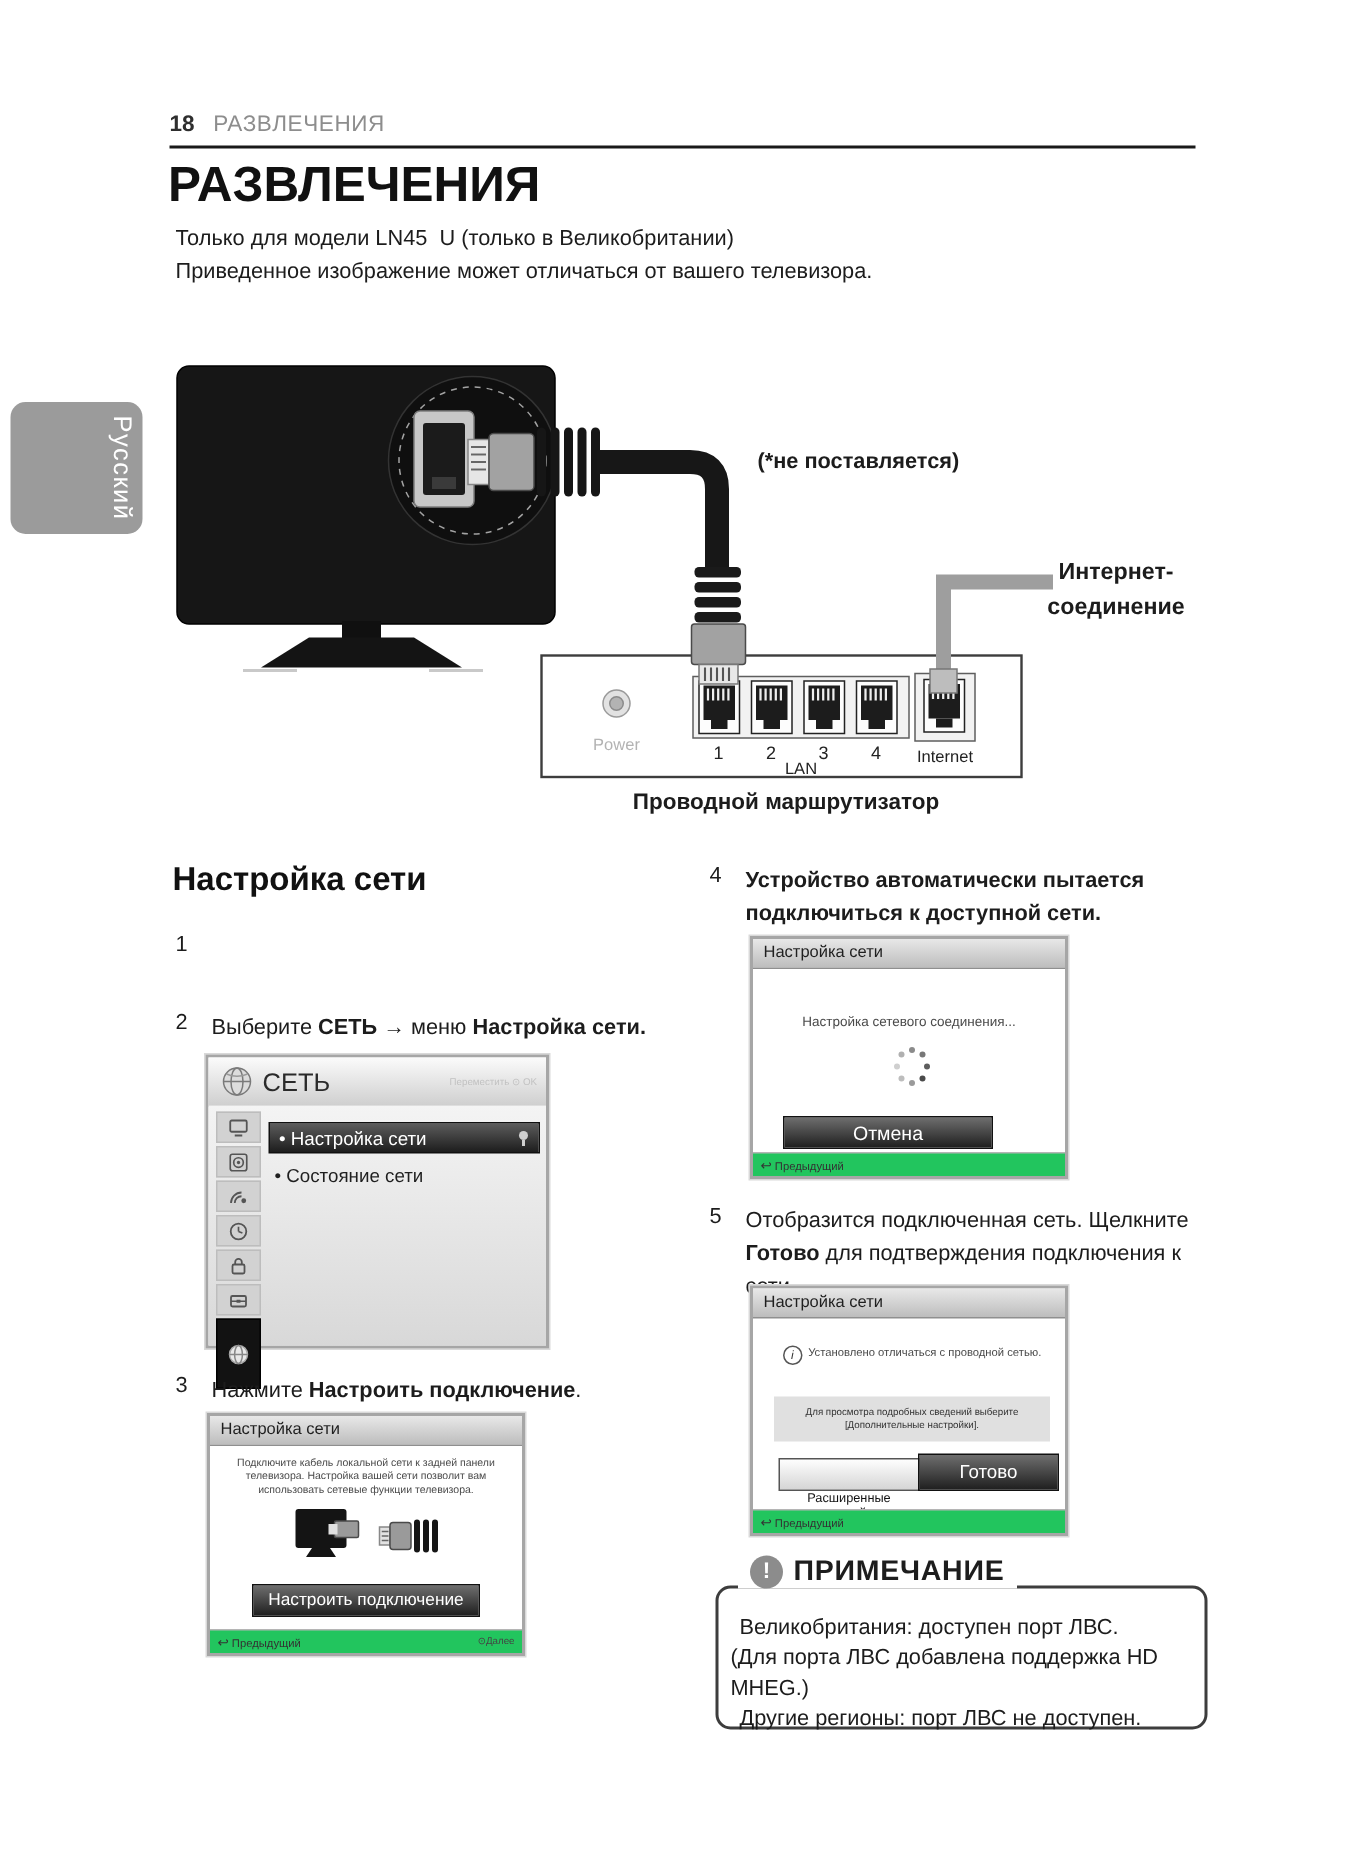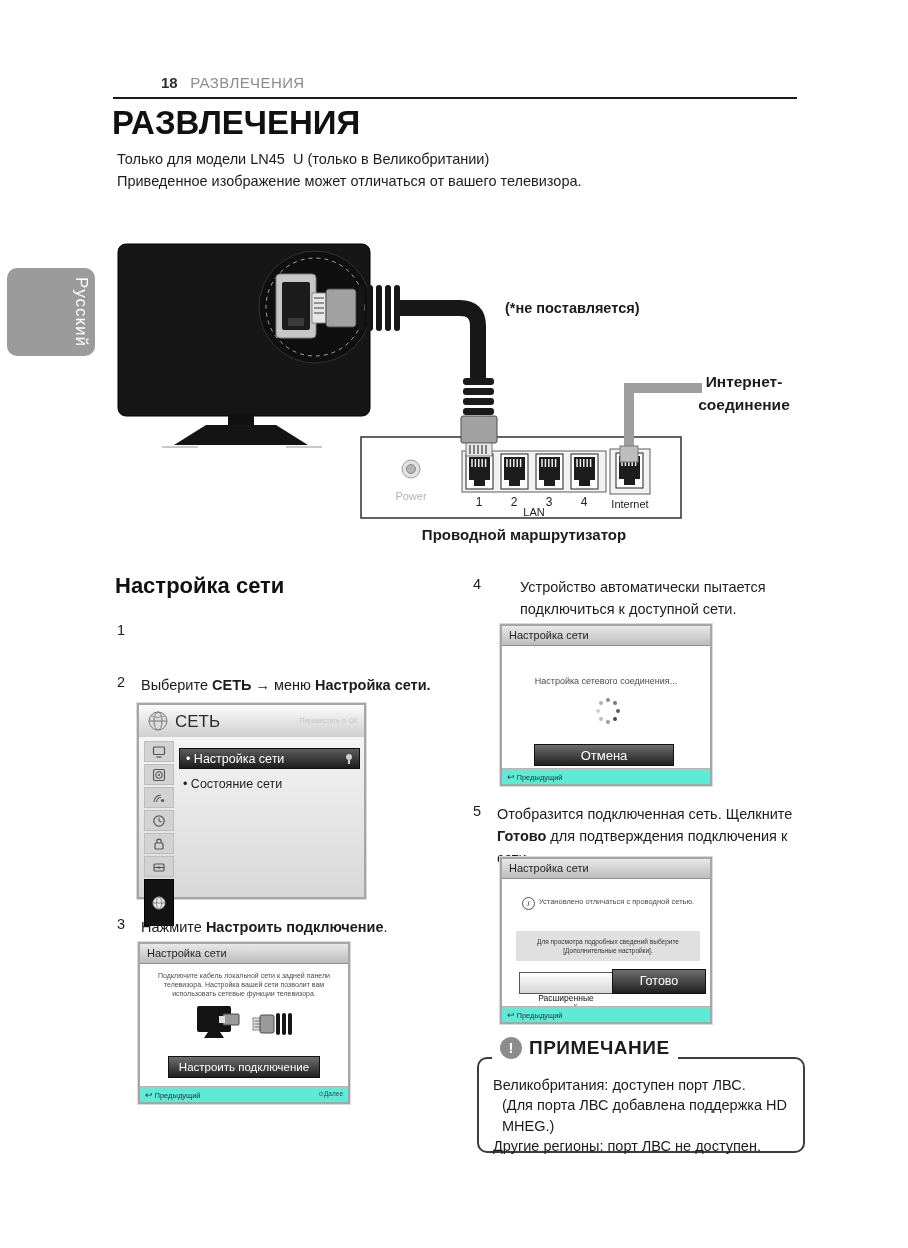--- a/index.html
+++ b/index.html
@@ -3,40 +3,40 @@
 <meta charset="utf-8">
 <style>
   html,body{margin:0;padding:0;background:#fff;}
   .page{position:relative;width:908px;height:1248px;background:#fff;overflow:hidden;
         font-family:"Liberation Sans",sans-serif;color:#1c1c1c;}
   .abs{position:absolute;}
   .b{font-weight:bold;}
   svg text{font-family:"Liberation Sans",sans-serif;}
 
   
-  .pgnum{font-size:15px;font-weight:bold;color:#2e2e2e;margin-left:48px;}
+  .pgnum{font-size:15px;font-weight:bold;color:#2e2e2e;}
   .pgsec{font-size:15px;color:#8d8d8d;letter-spacing:.4px;margin-left:8px;}
   .hrule{height:2px;background:#1a1a1a;}
 
   .h1{font-size:33px;font-weight:bold;color:#111;}
   .h2{font-size:22px;font-weight:bold;color:#111;}
   .body-text{font-size:14.5px;line-height:22px;color:#1c1c1c;white-space:pre-wrap;}
 
   .lang-tab{background:#9b9b9b;border-radius:10px;}
   .lang-tab span{position:absolute;right:4px;top:50%;transform:translateY(-50%);
         writing-mode:vertical-rl;color:#fff;font-size:17px;letter-spacing:1px;}
 
   .step-num{font-size:14.5px;}
   .step-text{font-size:14.5px;line-height:22px;}
 
   
   .shot{position:absolute;border:2px solid #a6a6a6;box-shadow:0 0 0 1px #d9d9d9;background:#fff;box-sizing:border-box;}
   .tbar{height:20px;background:linear-gradient(#e8e8e8,#bdbdbd);border-bottom:1px solid #8f8f8f;
         font-size:11px;color:#1f1f1f;padding:3px 0 0 7px;box-sizing:border-box;}
-  .dfoot{position:absolute;left:0;right:0;bottom:0;height:16px;background:#5eead4;border-top:1px solid #b5b5b5;
+  .dfoot{position:absolute;left:0;right:0;bottom:0;height:16px;background:#22c55e;border-top:1px solid #b5b5b5;
         font-size:7.5px;color:#333;box-sizing:border-box;padding:3px 5px 0 5px;}
   .dfoot .nxt{float:right;font-size:6.5px;color:#444;}
   .backarrow{font-size:9px;margin-right:2px;}
   .btn-dark{background:linear-gradient(#6e6e6e,#1f1f1f);color:#fff;text-align:center;border:1px solid #111;box-sizing:border-box;}
 
   
   .menu-head{height:32px;background:linear-gradient(#fbfbfb,#cfcfcf);border-bottom:1px solid #aaa;position:relative;}
   .menu-title{position:absolute;left:36px;top:7px;font-size:17px;color:#2a2a2a;}
   .menu-hint{position:absolute;right:6px;top:12px;font-size:6.5px;color:#c2c2c2;}
   .menu-body{position:absolute;left:0;right:0;top:32px;bottom:0;background:linear-gradient(#f4f4f4,#d8d8d8);padding-left:28px;}
@@ -314,36 +314,36 @@
       <line x1="59.5" y1="25" x2="64" y2="25" stroke="#666"></line>
     </svg>
     <div class="btn-dark abs" style="left:28px;top:112px;width:152px;height:22px;font-size:11.5px;padding-top:4px;">Настроить подключение</div>
     <div class="dfoot">
       <span class="backarrow">↩</span><span>Предыдущий</span>
       <span class="nxt"><span>⊙</span><span>Далее</span></span>
     </div>
   </div>
 
   <div class="abs step-num" style="left:473px;top:576px;">4</div>
-  <div class="abs step-text" style="left:520px;top:576px;width:300px;">Устройство автоматически пытается подключиться к доступной сети.</div>
+  <div class="abs step-text" style="left:497px;top:576px;width:300px;font-weight:bold;">Устройство автоматически пытается подключиться к доступной сети.</div>
 
   <div class="shot" style="left:500px;top:624px;width:212px;height:162px;">
     <div class="tbar">Настройка сети</div>
     <div class="tiny-center" style="left:8px;top:50px;width:192px;font-size:9px;">Настройка сетевого соединения...</div>
     <div class="spin" style="left:93px;top:72px;">
       <i style="left:11px;top:0;background:#8b8b8b;"></i>
       <i style="left:18px;top:3px;background:#777;"></i>
       <i style="left:21px;top:11px;background:#5e5e5e;"></i>
       <i style="left:18px;top:19px;background:#4a4a4a;"></i>
       <i style="left:11px;top:22px;background:#9a9a9a;"></i>
       <i style="left:4px;top:19px;background:#bdbdbd;"></i>
       <i style="left:1px;top:11px;background:#cfcfcf;"></i>
       <i style="left:4px;top:3px;background:#b0b0b0;"></i>
     </div>
-    <div class="btn-dark abs" style="left:32px;top:118px;width:140px;height:22px;font-size:13px;padding-top:3px;">Отмена</div>
+    <div class="btn-dark abs" style="left:20px;top:118px;width:140px;height:22px;font-size:13px;padding-top:3px;">Отмена</div>
     <div class="dfoot">
       <span class="backarrow">↩</span><span>Предыдущий</span>
     </div>
   </div>
 
   <div class="abs step-num" style="left:473px;top:803px;">5</div>
   <div class="abs step-text" style="left:497px;top:803px;width:308px;"><span>Отобразится подключенная сеть. Щелкните </span><span class="b">Готово</span><span> для подтверждения подключения к сети.</span></div>
 
   <div class="shot" style="left:500px;top:857px;width:212px;height:167px;">
     <div class="tbar">Настройка сети</div>
@@ -356,21 +356,21 @@
     </div>
     <div class="abs" style="left:17px;top:113px;width:94px;height:19px;border:1px solid #555;background:linear-gradient(#fefefe,#d5d5d5);font-size:8.5px;text-align:center;padding-top:20px;box-sizing:border-box;color:#111;">Расширенные настройки</div>
     <div class="btn-dark abs" style="left:110px;top:110px;width:94px;height:25px;font-size:12.5px;padding-top:4px;">Готово</div>
     <div class="dfoot">
       <span class="backarrow">↩</span><span>Предыдущий</span>
     </div>
   </div>
 
   <div class="note-box" style="left:477px;top:1057px;width:328px;height:96px;">
     <div class="note-line" style="position:absolute;left:14px;top:16px;width:300px;">Великобритания: доступен порт ЛВС.</div>
-    <div class="note-line" style="position:absolute;left:23px;top:36px;width:300px;">(Для порта ЛВС добавлена поддержка HD MHEG.)</div>
+    <div class="note-line" style="position:absolute;left:8px;top:36px;width:300px;">(Для порта ЛВС добавлена поддержка HD MHEG.)</div>
     <div class="note-line" style="position:absolute;left:14px;top:77px;width:300px;">Другие регионы: порт ЛВС не доступен.</div>
   </div>
   <div class="note-head" style="left:492px;top:1037px;">
     <span class="note-ico">!</span>
     <span class="txt">ПРИМЕЧАНИЕ</span>
   </div>
 
 </div>
 
 </body></html>

